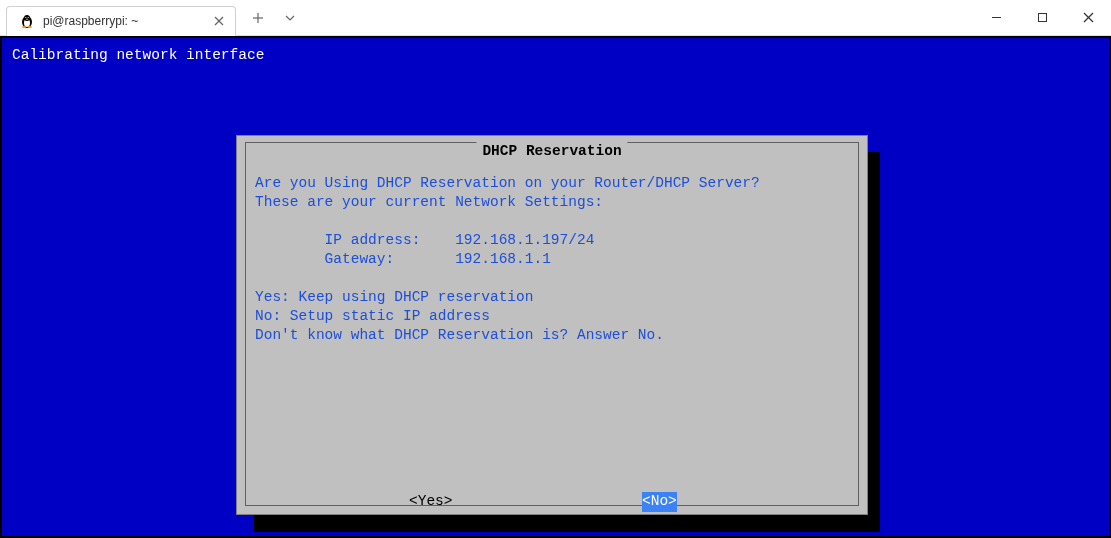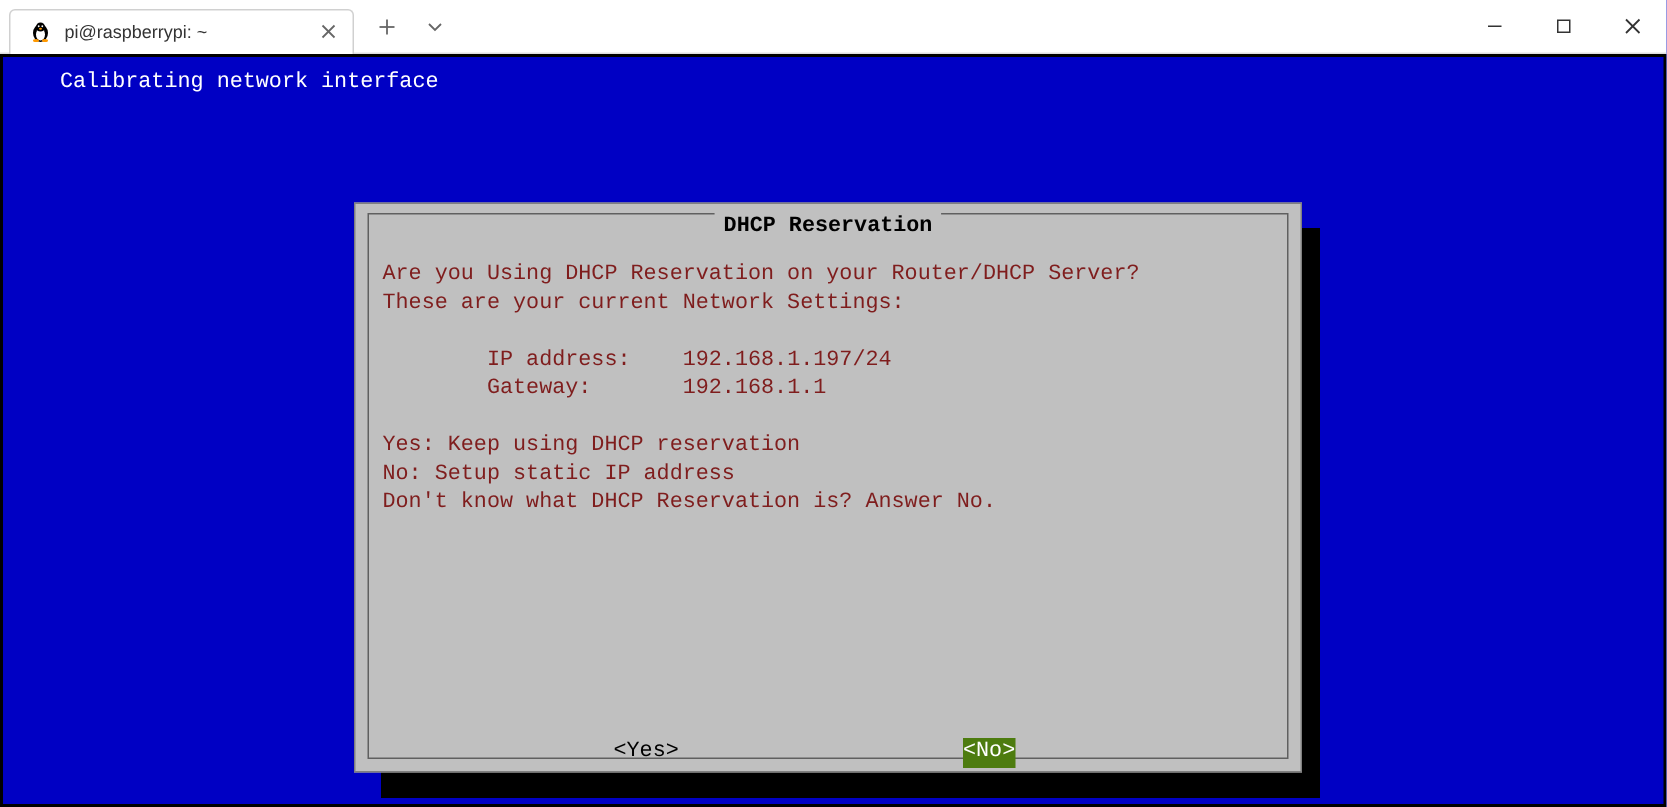--- a/index.html
+++ b/index.html
@@ -117,21 +117,20 @@
       height: 100%;
       position: relative;
       padding: 8px 10px;
       font-size: 14.5px;
       line-height: 1.35;
     }
     
     .status-text {
       color: #ffffff;
       white-space: pre;
-      margin-left: 28px;
     }
     
     .dialog-shadow {
       position: absolute;
       left: 252px;
       top: 114px;
       width: 626px;
       height: 380px;
       background: #000000;
     }
@@ -166,21 +165,21 @@
       font-weight: bold;
       font-size: 14.5px;
       white-space: nowrap;
     }
     
     .dialog-content {
       position: absolute;
       left: 18px;
       top: 38px;
       right: 18px;
-      color: #7f1d1d;
+      color: #1d4ed8;
       font-size: 14.5px;
       line-height: 19px;
       white-space: pre;
     }
     
     .dialog-buttons {
       position: absolute;
       bottom: 22px;
       left: 0;
       right: 0;
@@ -192,21 +191,21 @@
       position: absolute;
       left: 172px;
       color: #000000;
       white-space: pre;
       font-family: Liberation Mono, monospace;
     }
     
     .btn-no {
       position: absolute;
       left: 405px;
-      background: #4d7c0f;
+      background: #3b82f6;
       color: #ffffff;
       white-space: pre;
     }
     
     .penguin-svg {
       width: 16px;
       height: 16px;
     }
   </style>
 </head>

